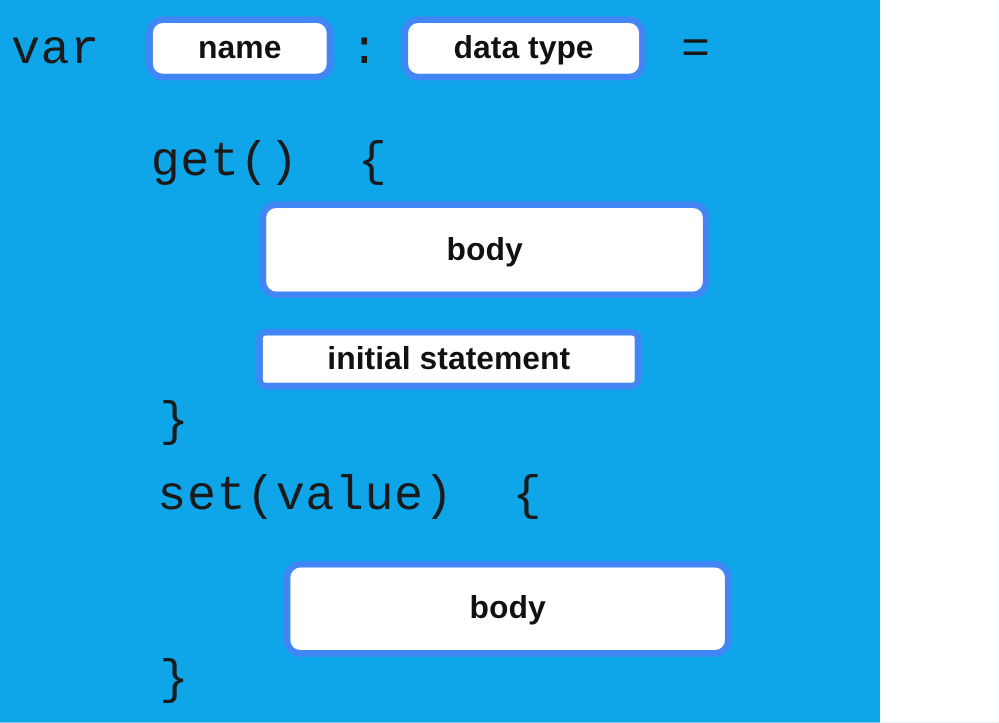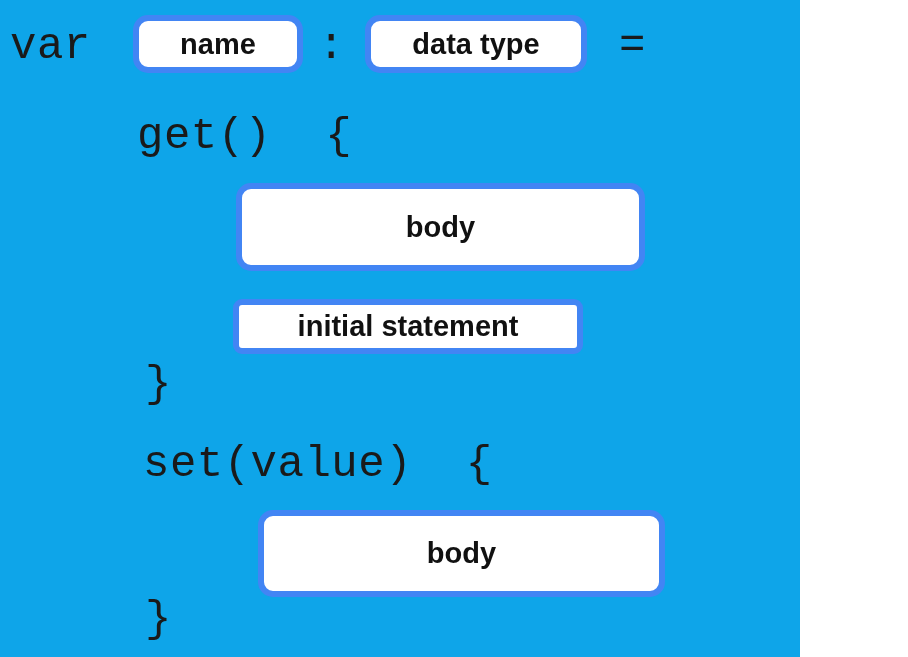--- a/index.html
+++ b/index.html
@@ -41,26 +41,26 @@
     white-space: nowrap;
   }
   
   #kw-var        { left: 10px;  top: 24px; }
   #box-name      { left: 133px; top: 15px; width: 170px; height: 58px; }
   #colon         { left: 318px; top: 24px; }
   #box-datatype  { left: 365px; top: 15px; width: 222px; height: 58px; }
   #equals        { left: 619px; top: 24px; }
   #box-initial   { left: 680px; top: 15px; width: 214px; height: 58px; }
   
-  #get-open      { left: 137px; top: 114px; }
+  #get-open      { left: 137px; top: 126px; }
   #box-get-body  { left: 236px; top: 183px; width: 409px; height: 88px; }
   #box-return    { left: 233px; top: 299px; width: 350px; height: 55px; border-radius: 9px; }
   #get-close     { left: 145px; top: 362px; }
   
-  #set-open      { left: 143px; top: 442px; }
+  #set-open      { left: 143px; top: 430px; }
   #box-set-body  { left: 258px; top: 510px; width: 407px; height: 87px; }
   #set-close     { left: 145px; top: 597px; }
 </style>
 </head>
 <body>
 
 <div class="canvas">
 
   <span class="mono" id="kw-var">var</span>
 

